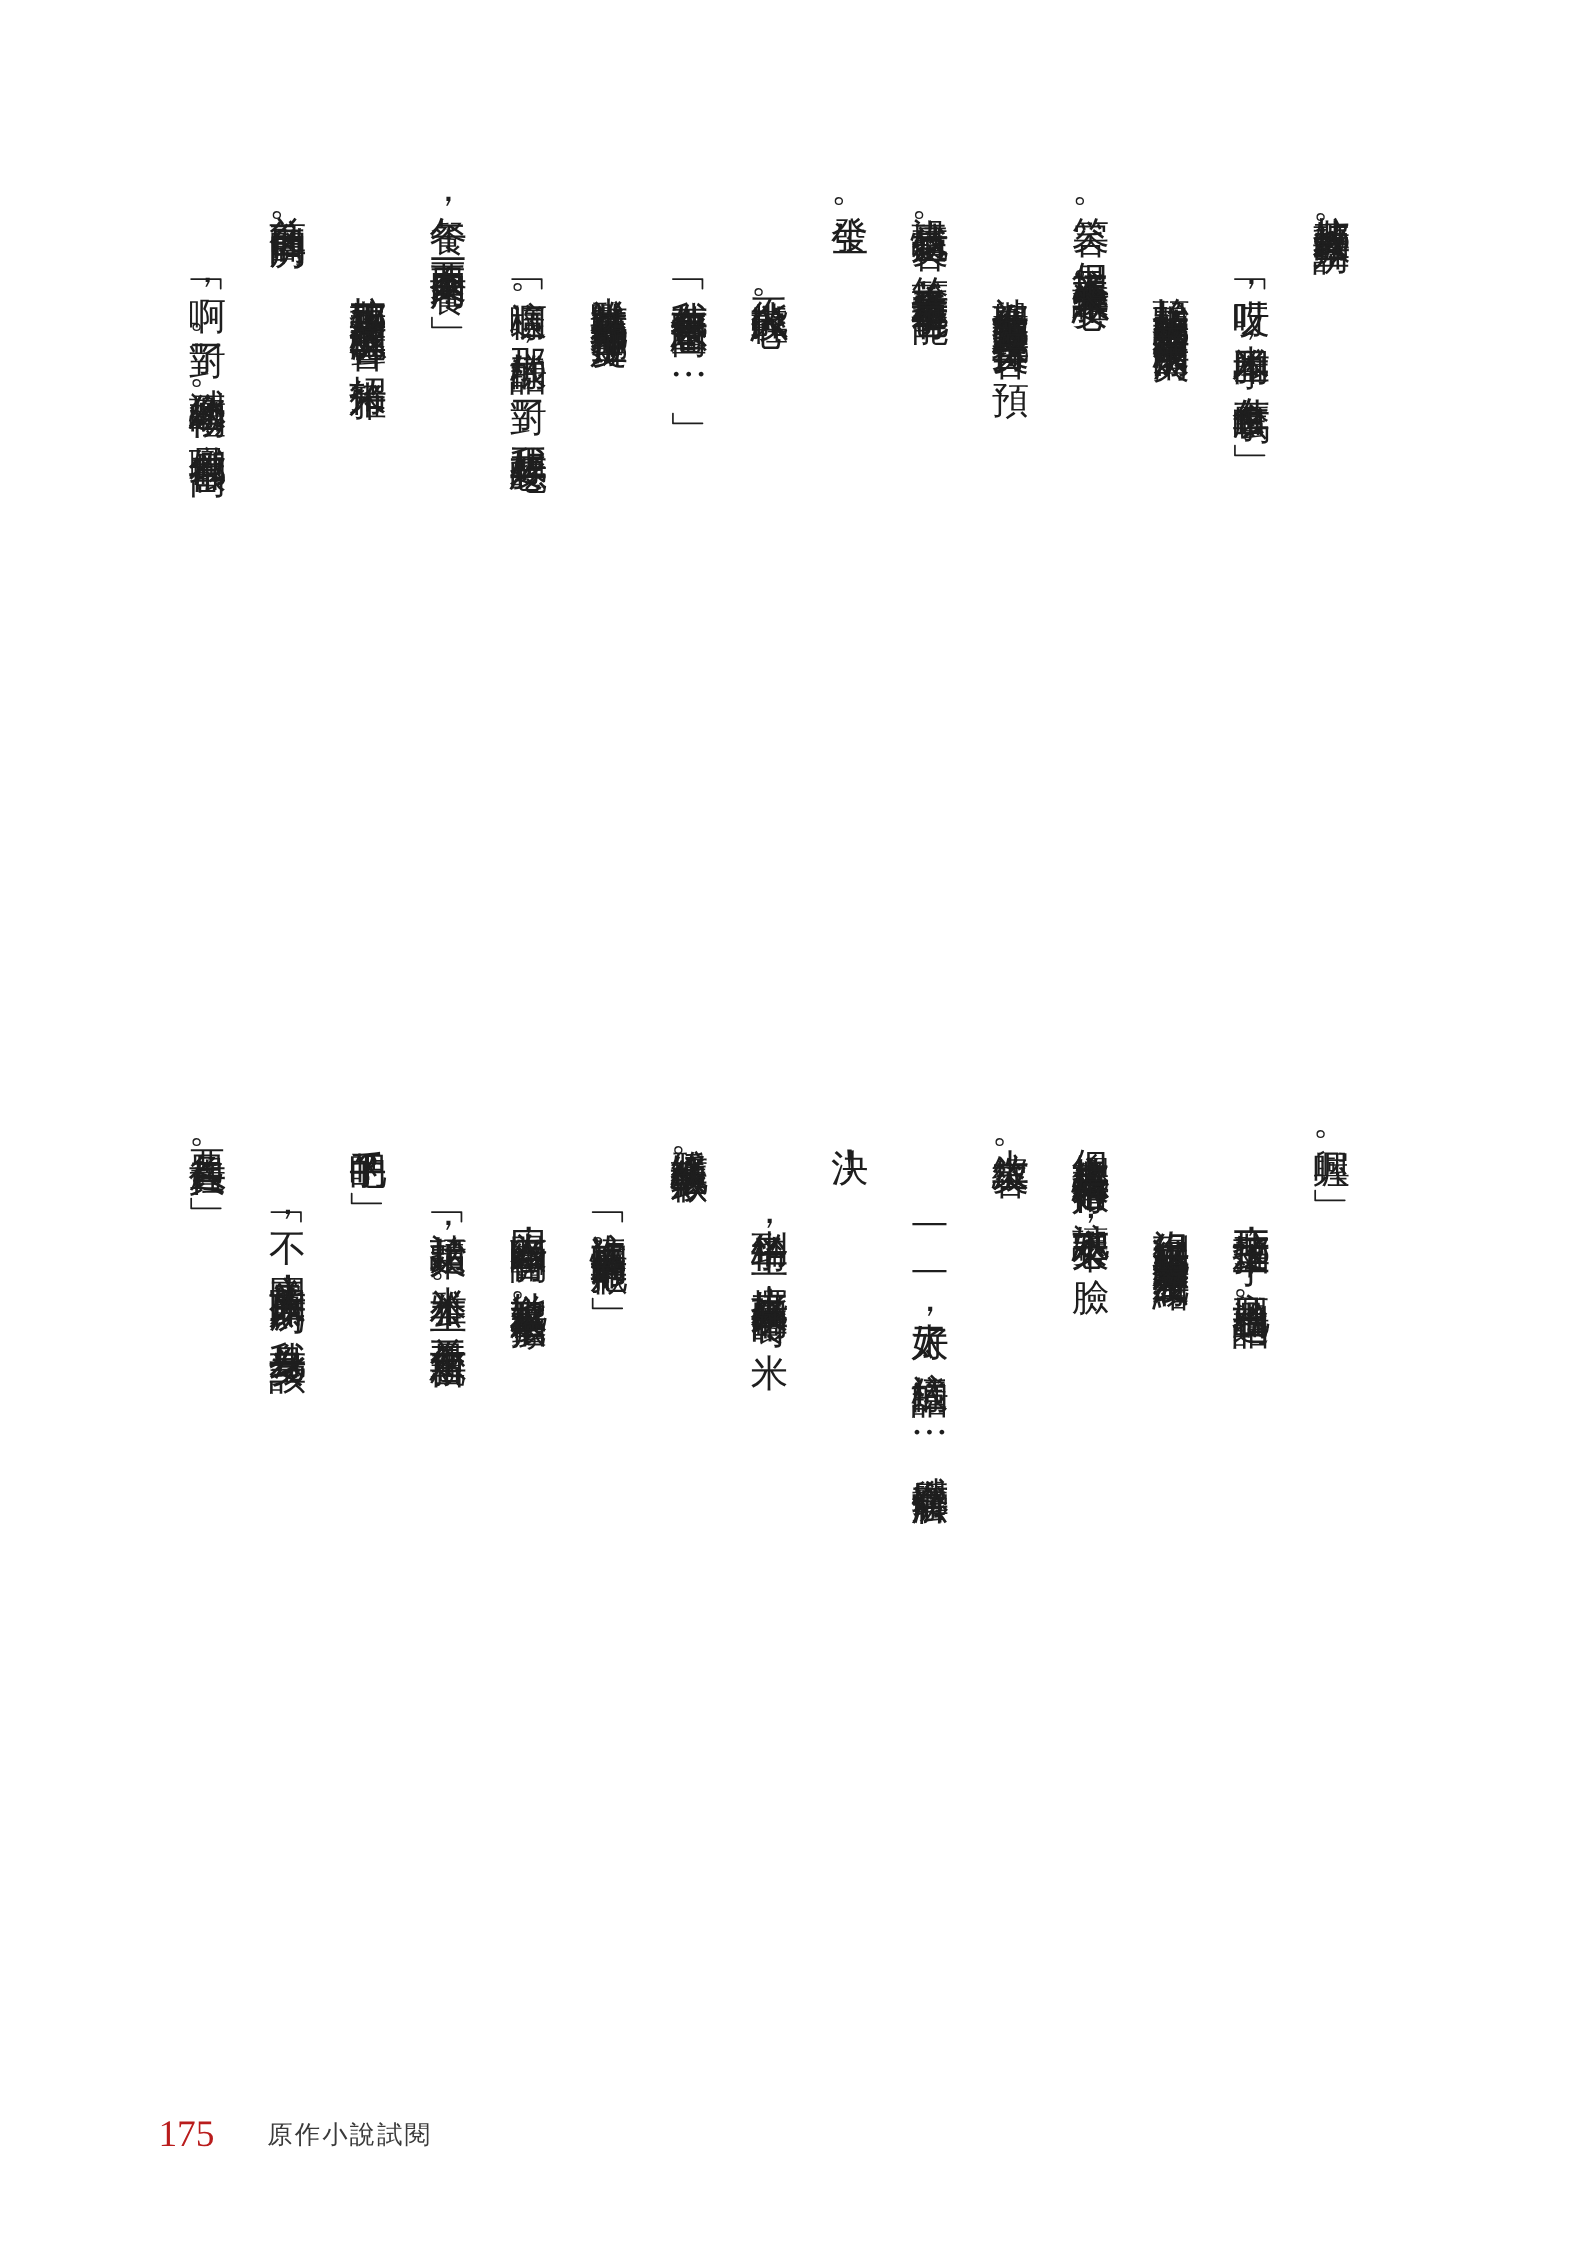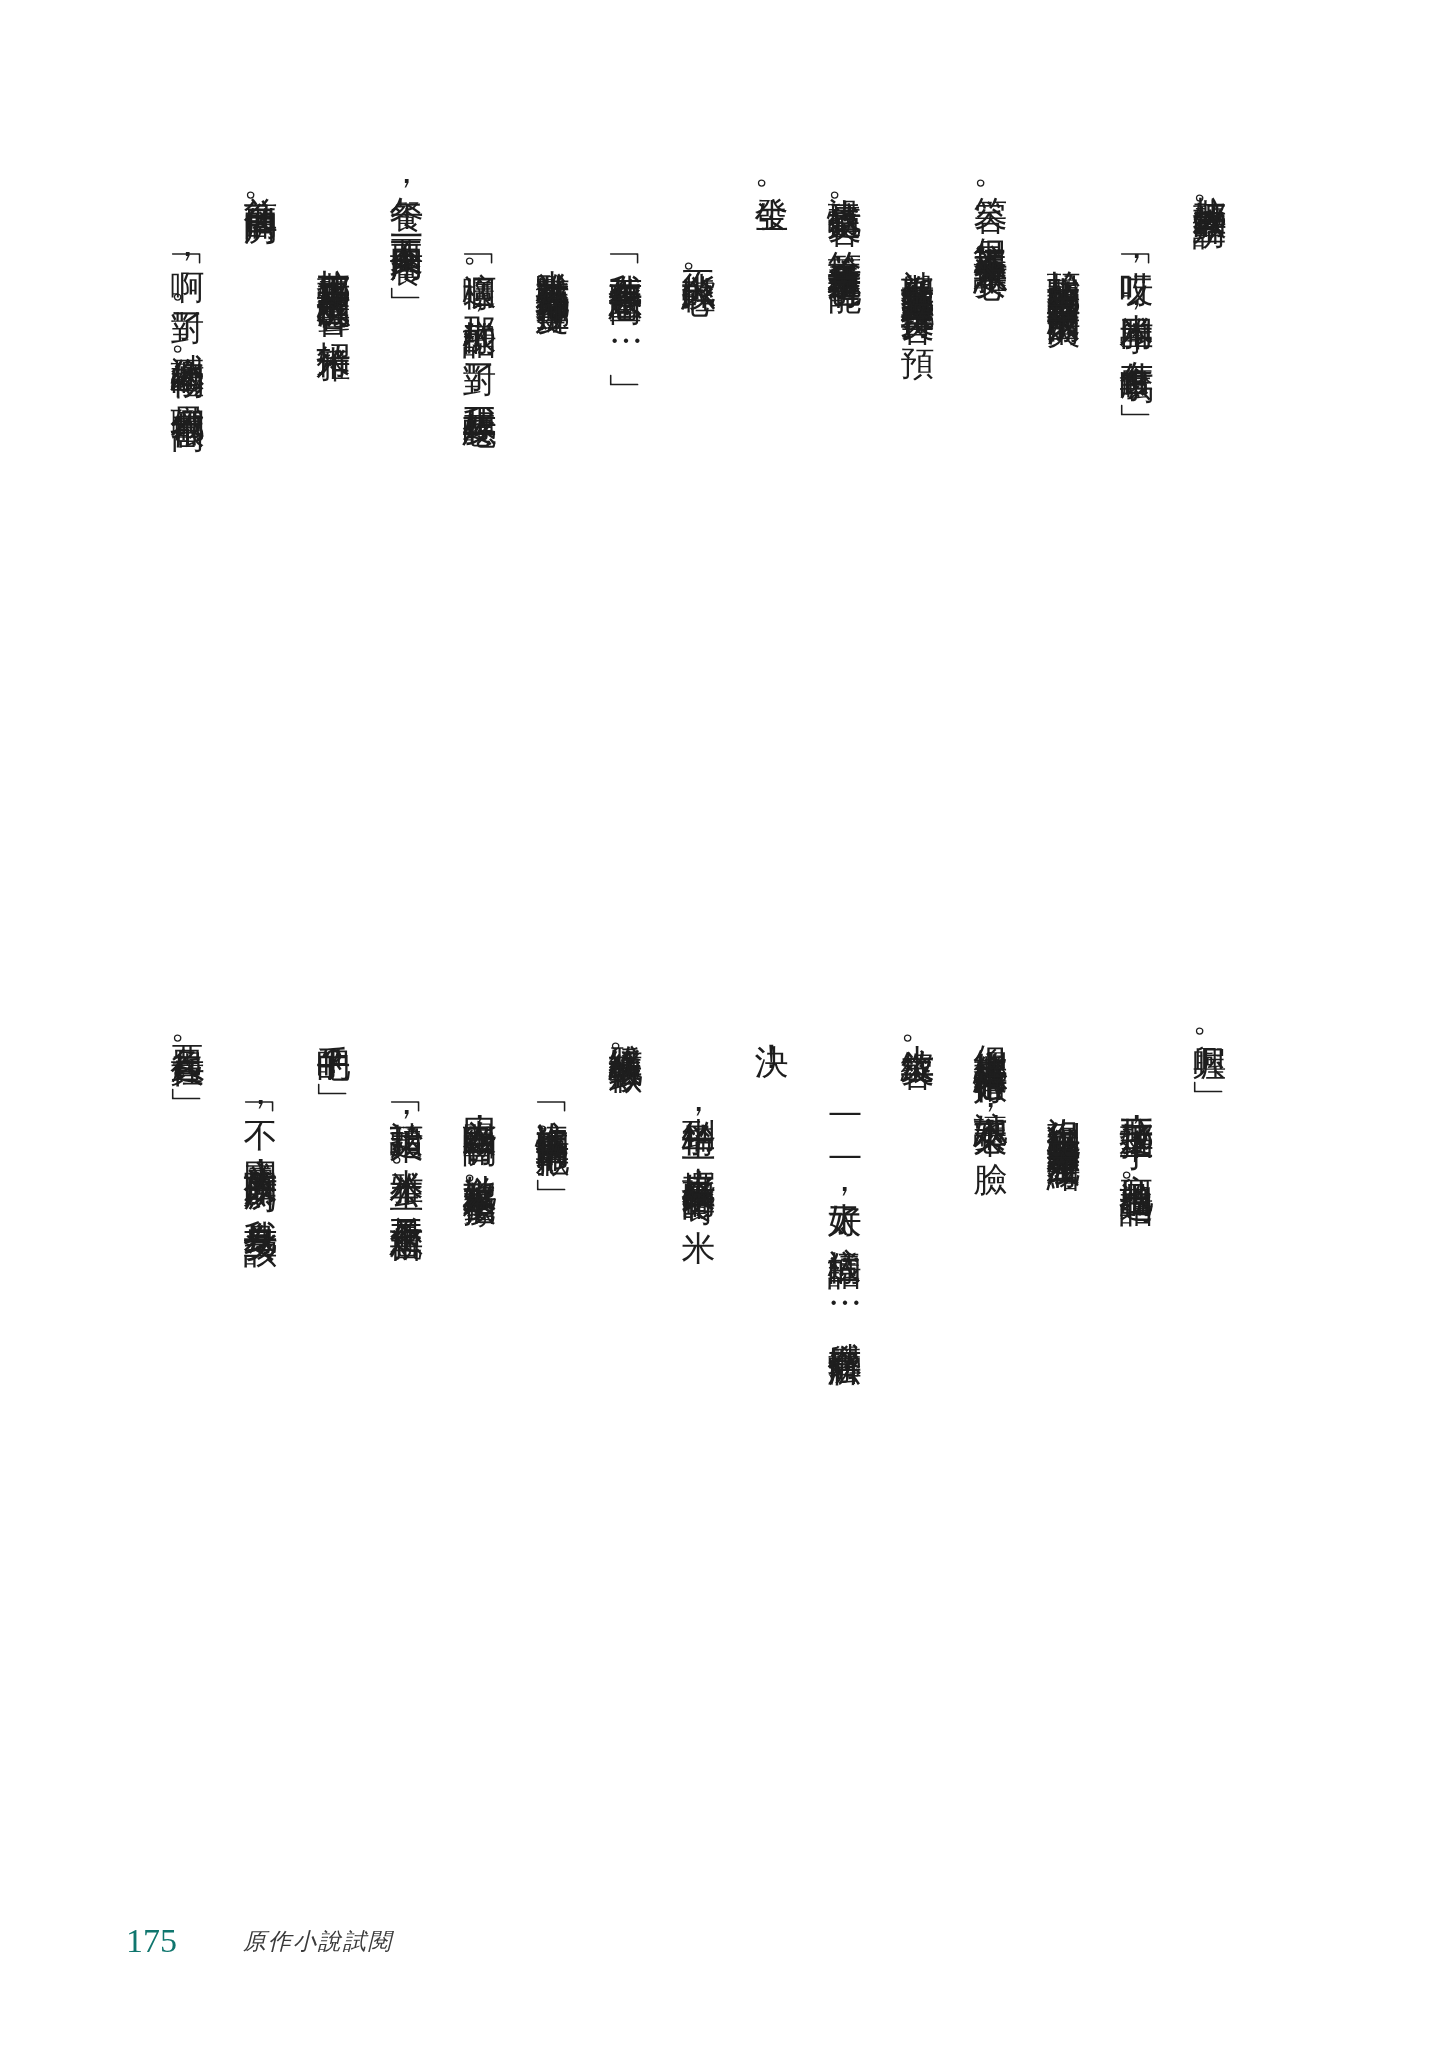--- a/index.html
+++ b/index.html
@@ -38,38 +38,37 @@
     text-orientation: upright;
     font-size: 34px;
     line-height: 38px;
     letter-spacing: 2.5px;
     white-space: nowrap;
     color: #1e1e1e;
   }
   .col.indent { padding-top: 73px; }
   .footer-num {
     position: absolute;
-    left: 126px;
+    left: 144px;
     top: 1921px;
     font-family: "Liberation Serif", "DejaVu Serif", serif;
     font-size: 34px;
     line-height: 40px;
-    color: #0f766e;
+    color: #b91c1c;
     letter-spacing: 0px;
   }
   .footer-title {
     position: absolute;
     left: 243px;
     top: 1926px;
     font-family: "DejaVu Sans", "Liberation Sans", sans-serif;
     font-size: 23px;
     line-height: 30px;
     letter-spacing: 2px;
     color: #3a3a3a;
-    font-style: italic;
   }
 </style>
 </head>
 <body>
 
 <div class="page">
 
   <div class="block block-top">
     <div class="col" style="left:1210px">拉斐娜的教室拜訪。</div>
     <div class="col indent" style="left:1137px">「哎呀，米雅同學，有什麼事嗎？」</div>

